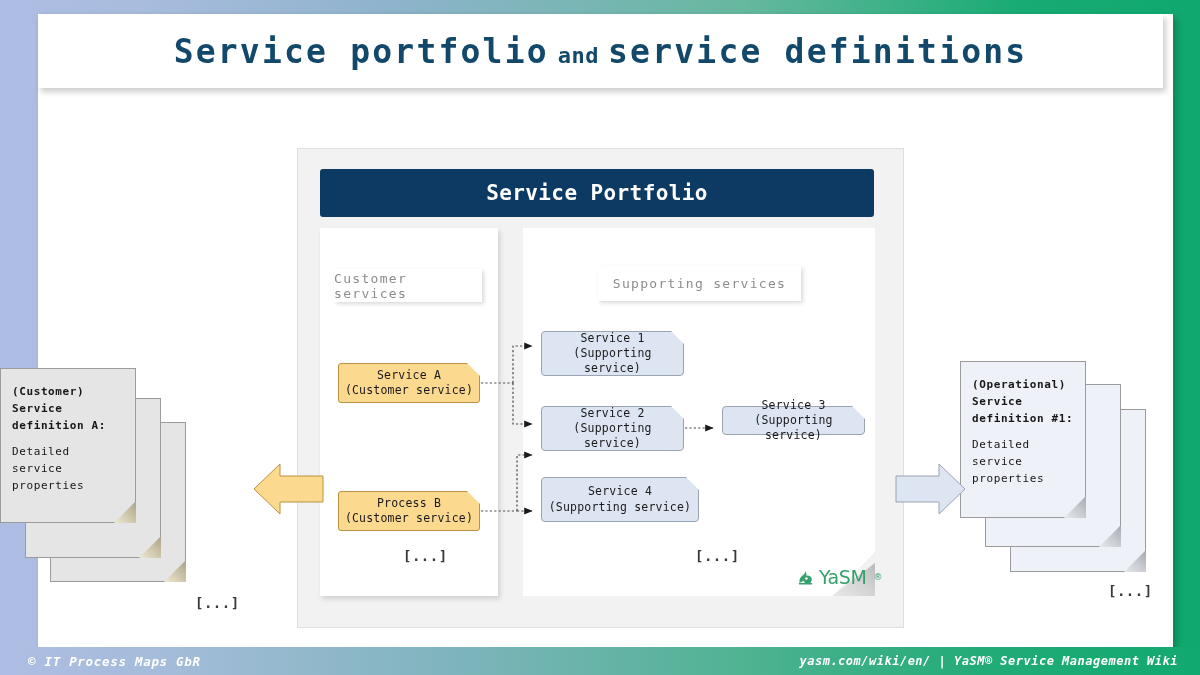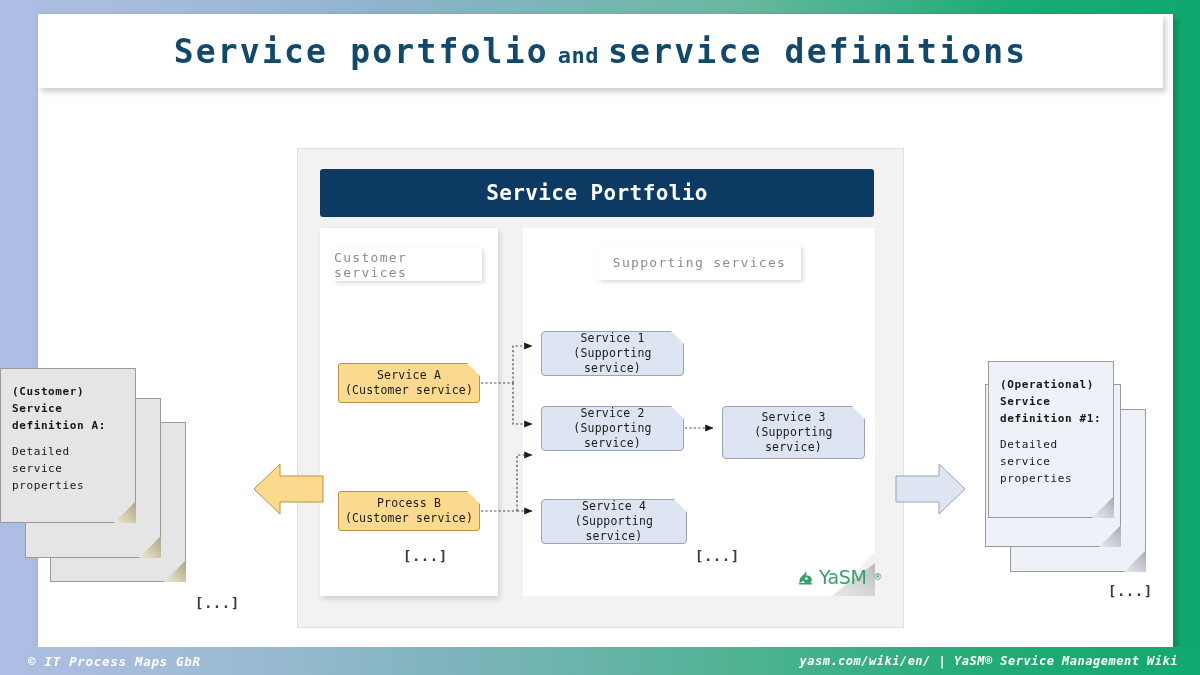--- a/index.html
+++ b/index.html
@@ -93,20 +93,21 @@
 
   
   .section-label {
     position: absolute;
     background: #ffffff;
     box-shadow: 2px 2px 4px rgba(0,0,0,0.15);
     display: flex; align-items: center; justify-content: center;
     color: #8c8c8c; font-size: 13px; letter-spacing: 1.3px;
     z-index: 5;
     font-family: "DejaVu Sans Mono", "Liberation Mono", monospace;
+    margin-top: 21px;
   }
   #label-customer-services   { left: 334px; top: 248px; width: 148px; height: 33px; }
   #label-supporting-services { left: 598px; top: 245px; width: 203px; height: 35px; }
 
   
   .node {
     position: absolute;
     z-index: 5;
     display: flex; flex-direction: column;
     align-items: center; justify-content: center;
@@ -131,22 +132,22 @@
   .node-blue .node-bg {
     background: #dde5f2;
     border: 1px solid #9aa4b4;
     border-radius: 4px;
   }
 
   #node-service-a { left: 338px; top: 363px; width: 142px; height: 40px; }
   #node-service-b { left: 338px; top: 491px; width: 142px; height: 40px; }
   #node-service-1 { left: 541px; top: 331px; width: 143px; height: 45px; }
   #node-service-2 { left: 541px; top: 406px; width: 143px; height: 45px; }
-  #node-service-3 { left: 722px; top: 406px; width: 143px; height: 53px; }
-  #node-service-4 { left: 541px; top: 499px; width: 146px; height: 45px; }
+  #node-service-3 { left: 722px; top: 406px; width: 143px; height: 29px; }
+  #node-service-4 { left: 541px; top: 477px; width: 158px; height: 45px; }
 
   
   #connectors { position: absolute; left: 0; top: 0; width: 1200px; height: 675px; z-index: 4; pointer-events: none; }
 
   
   .ellipsis {
     position: absolute;
     font-family: "DejaVu Sans Mono", "Liberation Mono", monospace;
     font-size: 14px; font-weight: bold; color: #3a3a3a;
     letter-spacing: 0.5px; z-index: 6;
@@ -201,21 +202,21 @@
   .sheet-body .bdy { margin-top: 9px; white-space: pre-line; }
 
   
   #stack-left .s3 { left: 50px;  top: 422px; width: 136px; height: 160px; }
   #stack-left .s2 { left: 25px;  top: 398px; width: 136px; height: 160px; }
   #stack-left .s1 { left: 0px;   top: 368px; width: 136px; height: 155px; }
 
   
   #stack-right .s3 { left: 50px; top: 409px; width: 136px; height: 163px; }
   #stack-right .s2 { left: 25px; top: 384px; width: 136px; height: 163px; }
-  #stack-right .s1 { left: 0px;  top: 361px; width: 126px; height: 157px; margin-left: 28px; }
+  #stack-right .s1 { left: 0px;  top: 361px; width: 126px; height: 157px; }
 
   
   .big-arrow { position: absolute; z-index: 5; }
 
   
   #footer {
     position: absolute; left: 0; bottom: 0;
     width: 1200px; height: 28px;
     background: linear-gradient(to right, #aebde4 0%, #a4bcd9 14%, #7eb4bd 38%, #4fb392 62%, #22ab77 82%, #11a96f 100%);
     display: flex; align-items: center;

